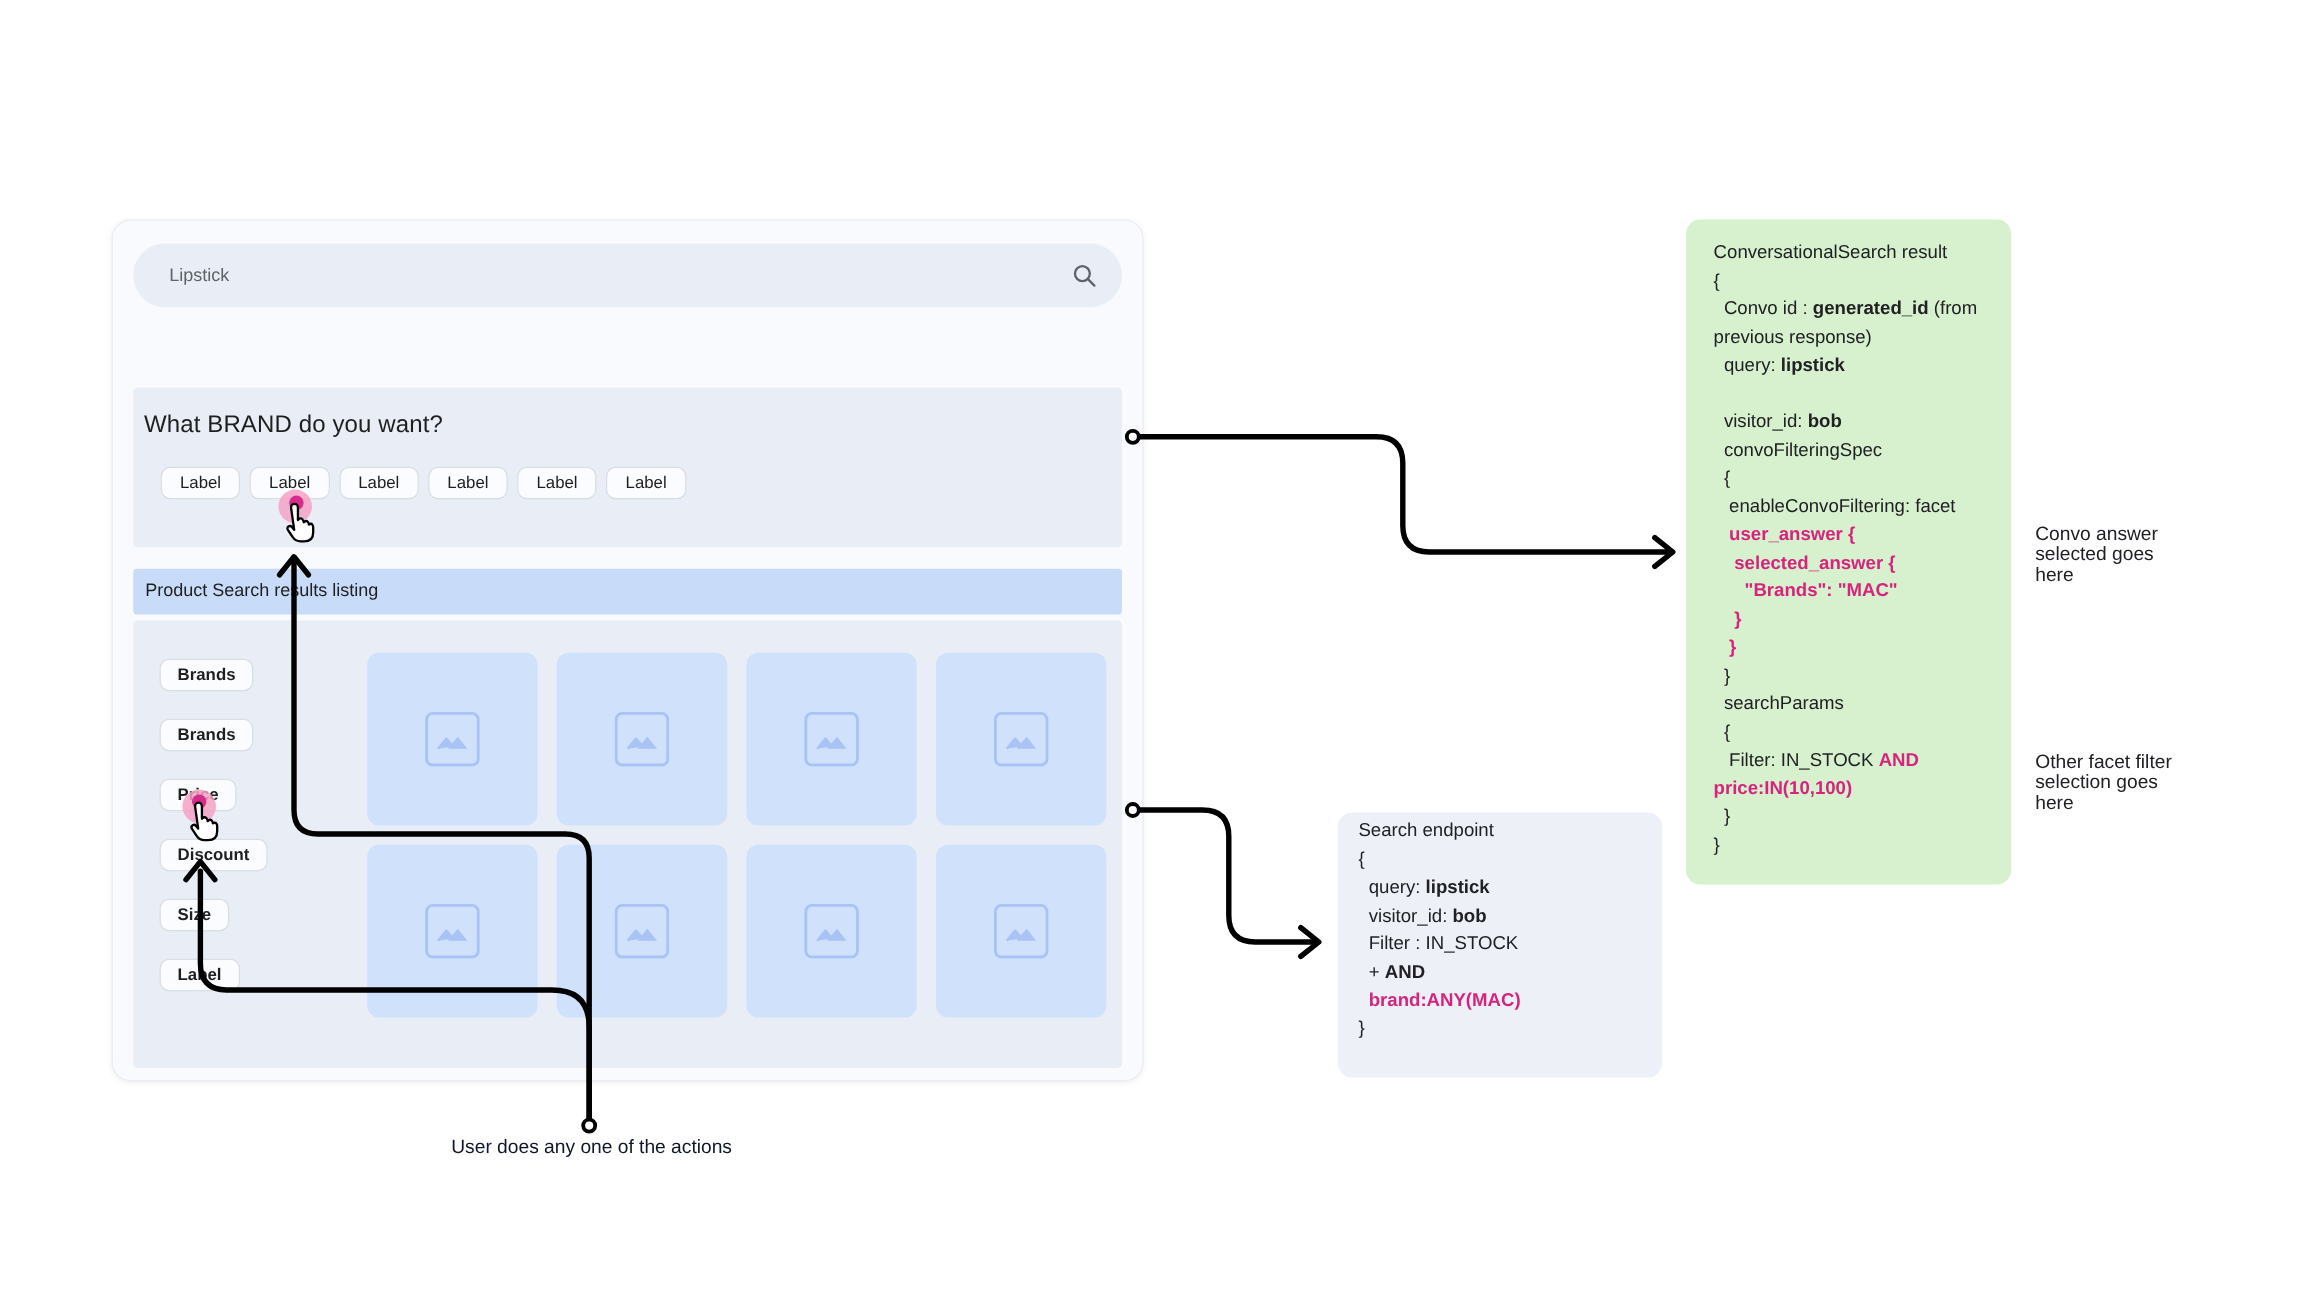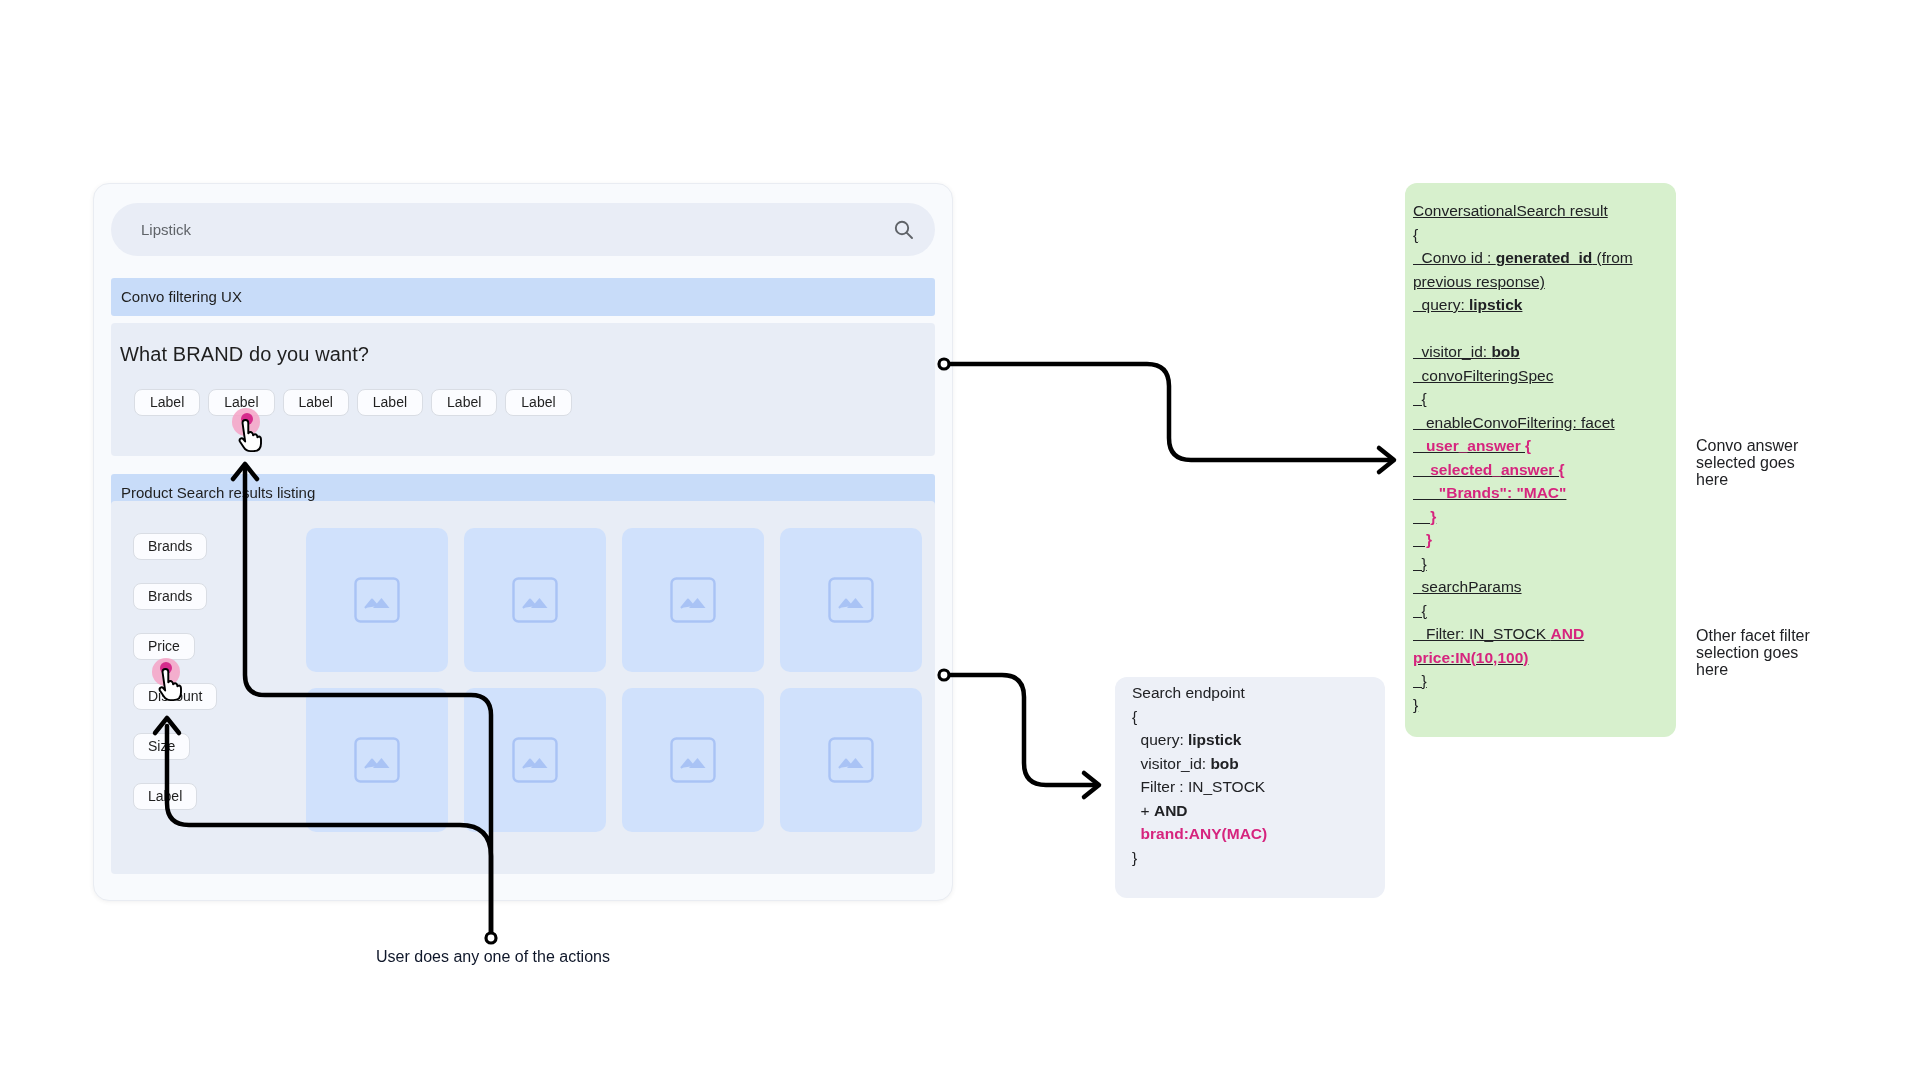--- a/index.html
+++ b/index.html
@@ -18,21 +18,21 @@
         color:#5f6368;}
   .searchbar svg{position:absolute;right:20px;top:16px;}
   .banner{position:absolute;left:17px;width:824px;height:38px;
         background:var(--banner,#c8dcf9);border-radius:3px;font-size:15px;}
   .banner span{position:absolute;left:10px;top:0;line-height:38px;}
   .banner1{top:94px;}
   .banner2{top:290px;}
   .section{position:absolute;left:17px;width:824px;background:var(--section,#e8edf6);
         border-radius:4px;}
   .section1{top:139px;height:133px;}
-  .section2{top:317px;height:373px;}
+  .section2{top:333px;height:373px;font-weight:bold;}
   .question{position:absolute;left:9px;top:20px;font-size:20px;font-weight:400;
         letter-spacing:.1px;}
   .chips{position:absolute;left:23px;top:66px;display:flex;gap:8px;}
   .chip{height:25px;line-height:25px;padding:0 15px;font-size:14px;
         background:var(--chipbg,#fbfcff);border:1px solid var(--chipborder,#d9dde4);
         border-radius:8px;color:#1f1f1f;}
   .facets{position:absolute;left:22px;top:32px;display:flex;flex-direction:column;
         gap:23px;align-items:flex-start;}
   .facet{height:25px;line-height:25px;padding:0 14px;font-size:14px;
         background:var(--chipbg,#fbfcff);border:1px solid var(--chipborder,#d9dde4);
@@ -40,21 +40,21 @@
   .tiles{position:absolute;left:195px;top:27px;display:grid;
         grid-template-columns:repeat(4,142px);grid-auto-rows:144px;gap:16px;}
   .tile{background:var(--tile,#d0e1fc);border-radius:10px;display:flex;
         align-items:center;justify-content:center;}
 
   
   .codebox{position:absolute;border-radius:12px;font-size:15.5px;line-height:23.5px;
         color:#202124;}
   .codebox .cl{white-space:pre;min-height:23.5px;}
   .greenbox{left:1405px;top:183px;width:271px;height:554px;
-        background:var(--green,#d7f0cd);padding:16px 0 0 8px;box-sizing:border-box;text-decoration:underline;}
+        background:var(--green,#d7f0cd);padding:16px 0 0 23px;box-sizing:border-box;}
   .graybox{left:1115px;top:677px;width:270px;height:221px;
         background:var(--gray,#edf0f7);padding:4px 0 0 17px;box-sizing:border-box;}
   .b{font-weight:700;}
   .pb{font-weight:700;color:var(--pink,#d6247e);}
 
   
   .ann{position:absolute;font-size:16px;line-height:17px;white-space:pre-line;
         color:#202124;}
   .ann1{left:1696px;top:437px;}
   .ann2{left:1696px;top:627px;}
@@ -74,23 +74,20 @@
   <div class="card">
 
     <div class="searchbar">
       <span class="query">Lipstick</span>
       <svg width="22" height="22" viewBox="0 0 22 22">
         <circle cx="9" cy="9" r="6.2" fill="none" stroke="#5f6368" stroke-width="1.9"></circle>
         <line x1="13.6" y1="13.6" x2="19" y2="19" stroke="#5f6368" stroke-width="1.9" stroke-linecap="round"></line>
       </svg>
     </div>
 
-    <div class="banner banner1">
-      <span>Convo filtering UX</span>
-    </div>
 
     <div class="section section1">
       <div class="question">What BRAND do you want?</div>
       <div class="chips" id="chips">
           <div class="chip">Label</div>
           <div class="chip">Label</div>
           <div class="chip">Label</div>
           <div class="chip">Label</div>
           <div class="chip">Label</div>
           <div class="chip">Label</div>

